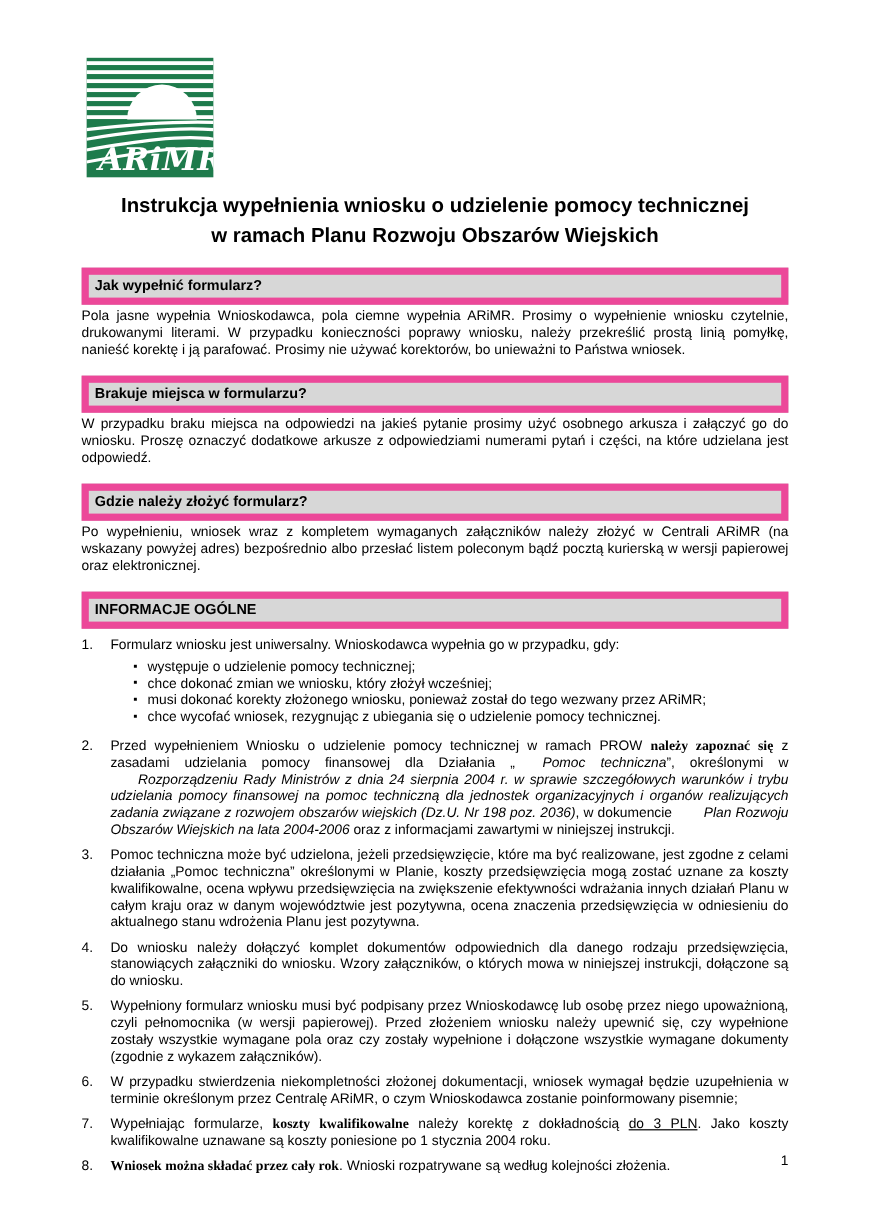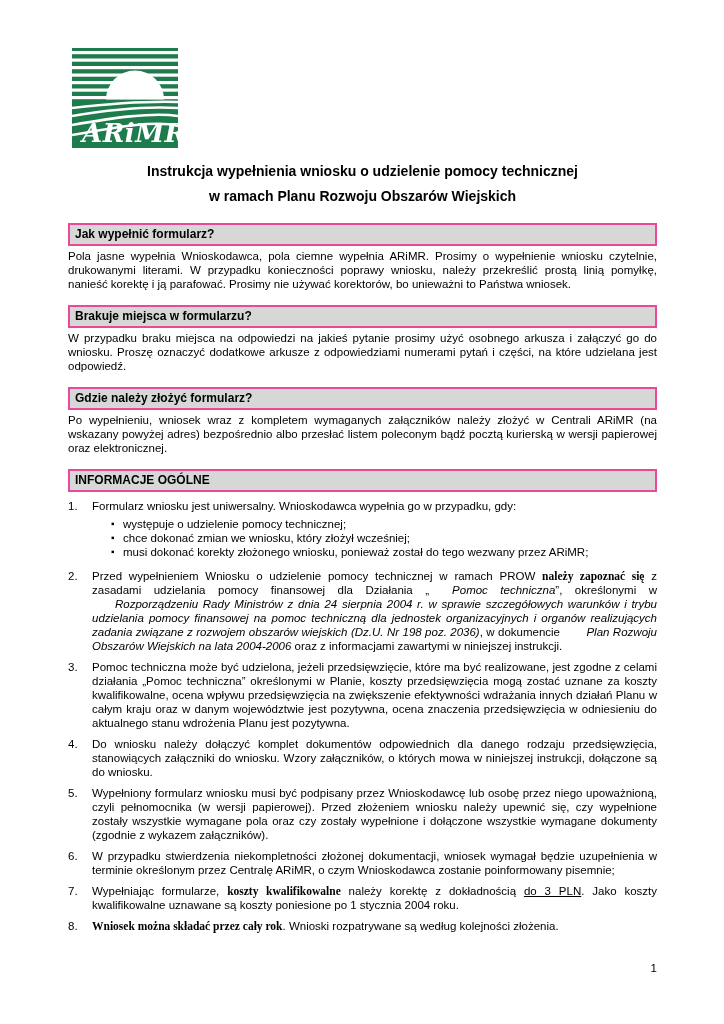--- a/index.html
+++ b/index.html
@@ -16,27 +16,27 @@
     overflow:hidden;
   }
   
   .letterhead { display:flex; align-items:flex-start; margin-left:4px; margin-bottom:8px; }
   .logo { width:106px; height:100px; display:block; flex:none; }
   .agency { margin-left:9px; padding-top:1px; font-size:12px; line-height:15.5px; }
   .agency-name div { font-weight:bold; font-style:italic; }
   .agency-address div { font-weight:normal; }
   
   .title {
-    font-size:14px; line-height:25px; font-weight:bold;
+    font-size:17px; line-height:25px; font-weight:bold;
     text-align:center; margin:11px 0 1px 0;
   }
   
   .section-bar {
     background:var(--bar-gray, #d7d7d7);
-    border:2px solid #ec4899;
+    border:6px solid #ec4899;
     font-weight:bold;
     font-size:12px; line-height:15px;
     padding:2px 5px 2px 5px;
     margin-top:14px;
   }
   .section-body { margin:3px 0 0 0; text-align:justify; }
   .caps-bar { margin-bottom:4px; }
   
   .item { display:flex; margin-top:7px; }
   .item-num { flex:none; width:24px; }
@@ -110,20 +110,21 @@
 
   <div id="general-list">
   <div class="item">
     <span class="item-num">1.</span>
     <div class="item-body">
       <span class="item-text"><span>Formularz wniosku jest uniwersalny. Wnioskodawca wypełnia go w przypadku, gdy:</span></span>
       <ul class="bullets">
             <li>występuje o udzielenie pomocy technicznej;</li>
             <li>chce dokonać zmian we wniosku, który złożył wcześniej;</li>
             <li>musi dokonać korekty złożonego wniosku, ponieważ został do tego wezwany przez ARiMR;</li>
+            <li>chce wycofać wniosek, rezygnując z ubiegania się o udzielenie pomocy technicznej.</li>
           </ul>
     </div>
   </div>
 
   <div class="item">
     <span class="item-num">2.</span>
     <div class="item-body">
       <span class="item-text"><span>Przed wypełnieniem Wniosku o udzielenie pomocy technicznej w ramach PROW </span><span class="run-b">należy zapoznać się</span><span> z zasadami udzielania pomocy finansowej dla Działania „</span><span class="run-i">Pomoc techniczna</span><span>”, określonymi w </span><span class="run-i">Rozporządzeniu Rady Ministrów z dnia 24 sierpnia 2004 r. w sprawie szczegółowych warunków i trybu udzielania pomocy finansowej na pomoc techniczną dla jednostek organizacyjnych i organów realizujących zadania związane z rozwojem obszarów wiejskich (Dz.U. Nr 198 poz. 2036)</span><span>, w dokumencie </span><span class="run-i">Plan Rozwoju Obszarów Wiejskich na lata 2004-2006</span><span> oraz z informacjami zawartymi w niniejszej instrukcji.</span></span>
       
     </div>

